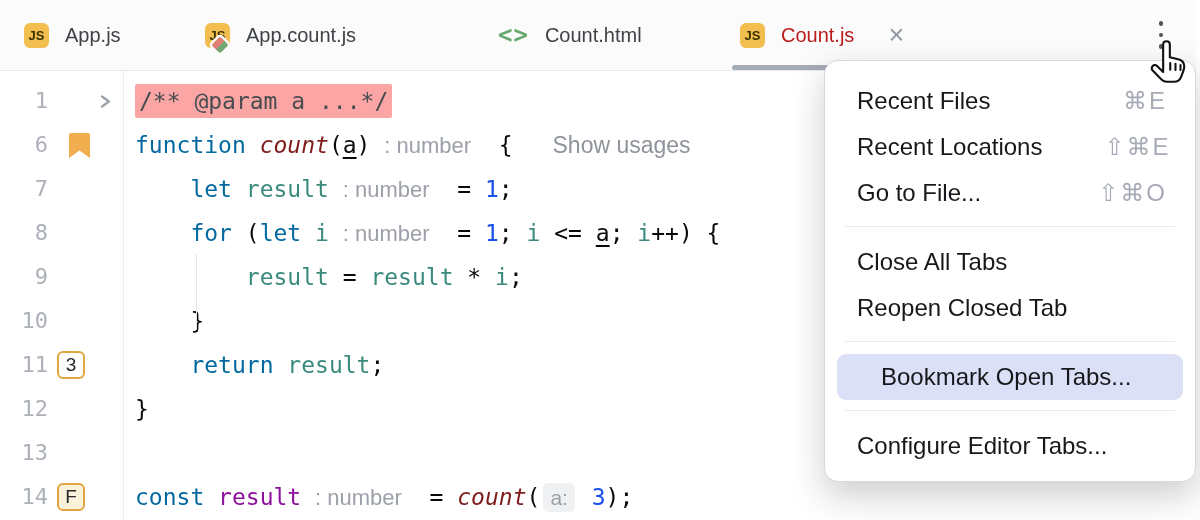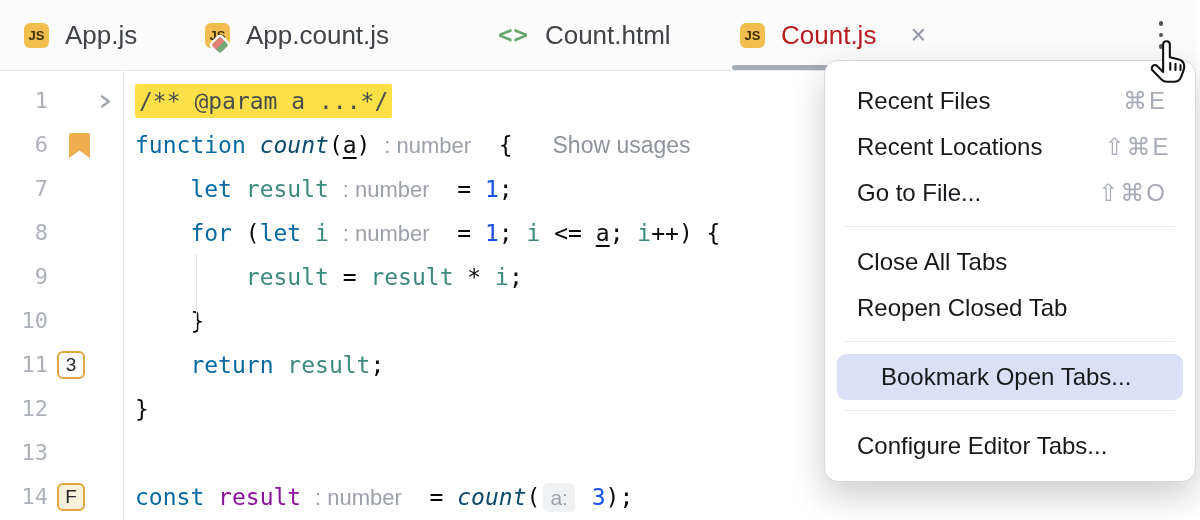--- a/index.html
+++ b/index.html
@@ -7,21 +7,21 @@
           font-family:"Liberation Sans",sans-serif;}
 
   
   .tabbar{position:absolute;left:0;top:0;width:1196px;height:70px;background:#FBFBFC;
           border-bottom:1px solid #E6E8EB;z-index:2;}
   .tab{position:absolute;top:0;height:70px;display:flex;align-items:center;gap:16px;cursor:default;}
   .tab:nth-child(1){left:24px}
   .tab:nth-child(2){left:205px}
   .tab:nth-child(3){left:498px}
   .tab:nth-child(4){left:740px}
-  .tab-label{font-size:26px;color:#3F4246;white-space:nowrap;}
+  .tab-label{font-size:20px;color:#3F4246;white-space:nowrap;}
   .tab.active .tab-label{color:#b91c1c;}
   .js-icon{position:relative;width:25px;height:25px;border-radius:6px;background:#F1BE4F;
            display:grid;place-items:center;font-weight:bold;font-size:13px;color:#3B3000;flex:0 0 auto;}
   .test-overlay{position:absolute;left:9px;top:16px;width:12px;height:12px;border-radius:2px;
            transform:rotate(45deg);background:linear-gradient(90deg,#DF8077 50%,#74A874 50%);
            box-shadow:0 0 0 2.5px #FBFBFC;}
   .html-icon{color:#67A66C;font-family:"DejaVu Sans Mono",monospace;font-size:24px;font-weight:600;
            letter-spacing:1px;flex:0 0 auto;}
   .tab-close{font-size:27px;color:#9298A3;margin-left:18px;line-height:1;}
   .active-underline{position:absolute;left:732px;top:65px;width:108px;height:5px;border-radius:3px;
@@ -44,27 +44,27 @@
   .deco.badge{left:57px;}
   .mn-badge{width:24px;height:24px;border:2px solid #E3A53F;border-radius:6px;background:#fff;
       display:grid;place-items:center;font-size:19px;color:#26272B;font-family:"Liberation Sans",sans-serif;}
   .code{position:absolute;left:135px;top:0;height:44px;line-height:44px;white-space:pre;
       font-family:"DejaVu Sans Mono",monospace;font-size:23px;color:#08090B;}
   .s-keyword{color:#0369a1}
   .s-plain{color:#08090B}
   .s-variable{color:#3A8A7D}
   .s-global-variable{color:#8E119E}
   .s-number{color:#1750EB}
-  .s-function{color:#0c4a6e;font-style:italic}
+  .s-function{color:#7f1d1d;font-style:italic}
   .s-parameter{color:#08090B;text-decoration:underline;text-underline-offset:4px;}
   .s-type-hint{color:#9CA0A8;font-family:"Liberation Sans",sans-serif;font-size:22px;margin-top:36px;}
   .s-param-hint{color:#9CA0A8;font-family:"Liberation Sans",sans-serif;font-size:21px;background:#F0F1F3;
       border-radius:5px;padding:3px 7px;margin:0 3px;}
   .s-usages-hint{color:#8F939B;font-family:"Liberation Sans",sans-serif;font-size:23px;margin-left:26px;}
-  .s-folded-comment{color:#474D4F;background:#fde047;border-radius:2px;padding:4px 4px;}
+  .s-folded-comment{color:#474D4F;background:#fca5a5;border-radius:2px;padding:4px 4px;}
 
   
   .menu{position:absolute;left:824px;top:60px;width:372px;box-sizing:border-box;background:#fff;
       border:1px solid #D6D8DD;border-radius:14px;padding:17px 12px 12px 12px;z-index:10;
       box-shadow:0 14px 34px rgba(30,32,40,.22);}
   .menu-item{height:46px;display:flex;align-items:center;justify-content:space-between;
       padding:0 16px 0 20px;border-radius:9px;font-size:24px;color:#17181B;white-space:nowrap;gap:32px;}
   .menu-item.highlighted{background:#DCE0F6;padding-left:44px;}
   .menu-sep{height:1px;background:#E9EAEE;margin:10px 8px 12px 8px;}
   .menu-shortcut{color:#A7ABB6;font-size:24px;letter-spacing:2px;margin-left:30px;}

